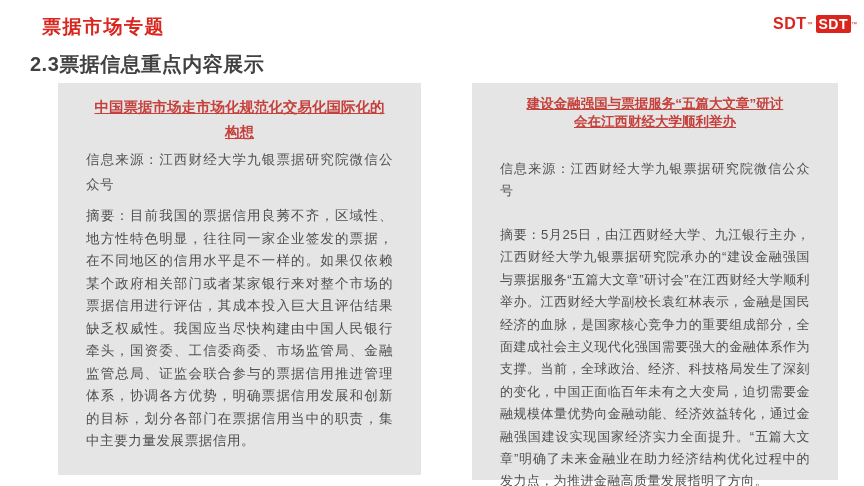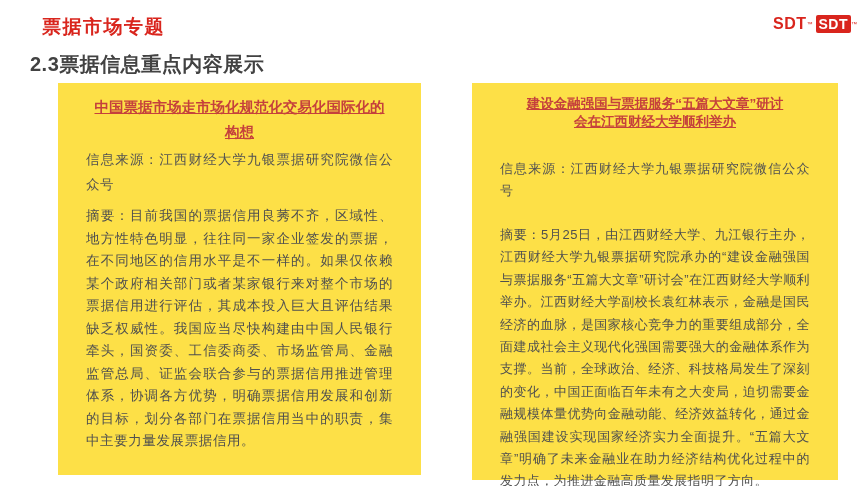--- a/index.html
+++ b/index.html
@@ -61,21 +61,21 @@
     top: 51px;
     font-size: 20px;
     font-weight: 700;
     color: #424242;
     letter-spacing: 0.5px;
   }
 
   .card {
     position: absolute;
     top: 83px;
-    background: #fde047;
+    background: #e5e5e5;
     padding: 12px 28px 0 28px;
   }
   .card-left  { left: 58px;  width: 363px; height: 392px; }
   .card-right { left: 472px; width: 366px; height: 397px; }
 
   .card-title {
     color: #c5413c;
     font-weight: 700;
     text-align: center;
     text-decoration: underline;

